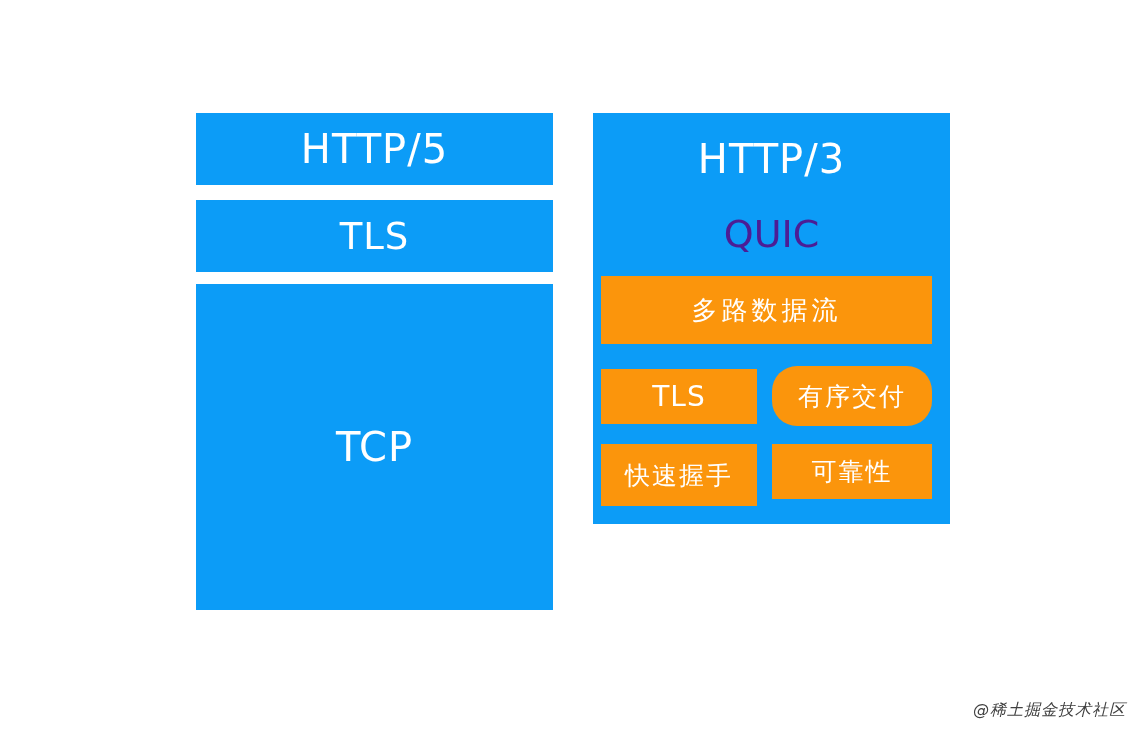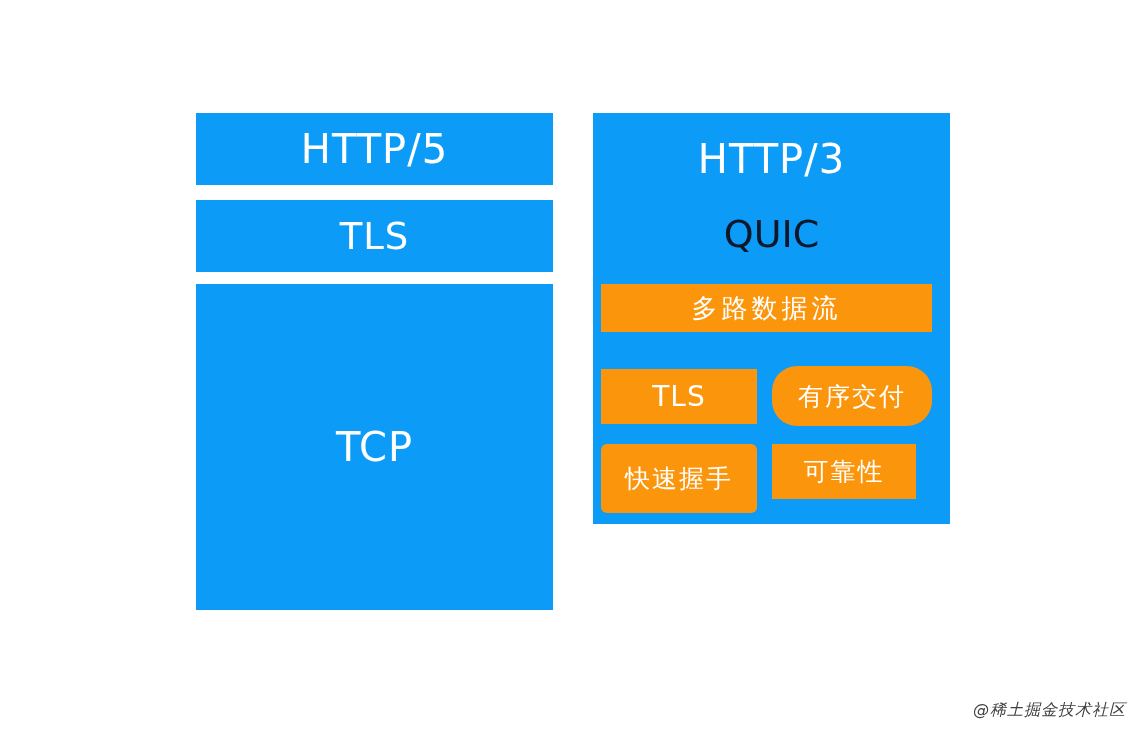--- a/index.html
+++ b/index.html
@@ -59,21 +59,21 @@
     align-items: flex-start;
     justify-content: center;
   }
   .quic-title {
     position: absolute;
     top: 16px;
     left: 0;
     right: 0;
     text-align: center;
     font-size: 38px;
-    color: #0f172a;
+    color: #4c1d95;
     line-height: 1;
   }
   .watermark {
     position: absolute;
     right: 16px;
     bottom: 8px;
     font-size: 16px;
     color: #404040;
     letter-spacing: 1px;
     user-select: none;
@@ -98,37 +98,37 @@
   </div>
 
   <div class="block blue lbl-lg" style="left:593px; top:113px; width:357px; height:91px;">
     <span>HTTP/3</span>
   </div>
 
   <div class="block blue quic-box" style="left:593px; top:199px; width:357px; height:325px;">
     <span class="quic-title">QUIC</span>
   </div>
 
-  <div class="block orange lbl-cn" style="left:601px; top:284px; width:331px; height:48px;text-align:center;">
+  <div class="block orange lbl-cn" style="left:601px; top:276px; width:331px; height:68px;text-align:center;">
     <span>多路数据流</span>
   </div>
 
   <div class="block orange lbl-sm" style="left:601px; top:369px; width:156px; height:55px;">
     <span>TLS</span>
   </div>
 
   <div class="block orange lbl-cn-sm" style="left:772px; top:366px; width:160px; height:60px;border-radius:25px;">
     <span>有序交付</span>
   </div>
 
-  <div class="block orange lbl-cn-sm" style="left:601px; top:444px; width:156px; height:69px;border-radius:6px;">
+  <div class="block orange lbl-cn-sm" style="left:601px; top:444px; width:156px; height:62px;">
     <span>快速握手</span>
   </div>
 
-  <div class="block orange lbl-cn-sm" style="left:772px; top:444px; width:144px; height:55px;">
+  <div class="block orange lbl-cn-sm" style="left:772px; top:444px; width:160px; height:55px;">
     <span>可靠性</span>
   </div>
 
 
 
   <div class="watermark">@稀土掘金技术社区</div>
 
 </div>
 
 </body></html>

